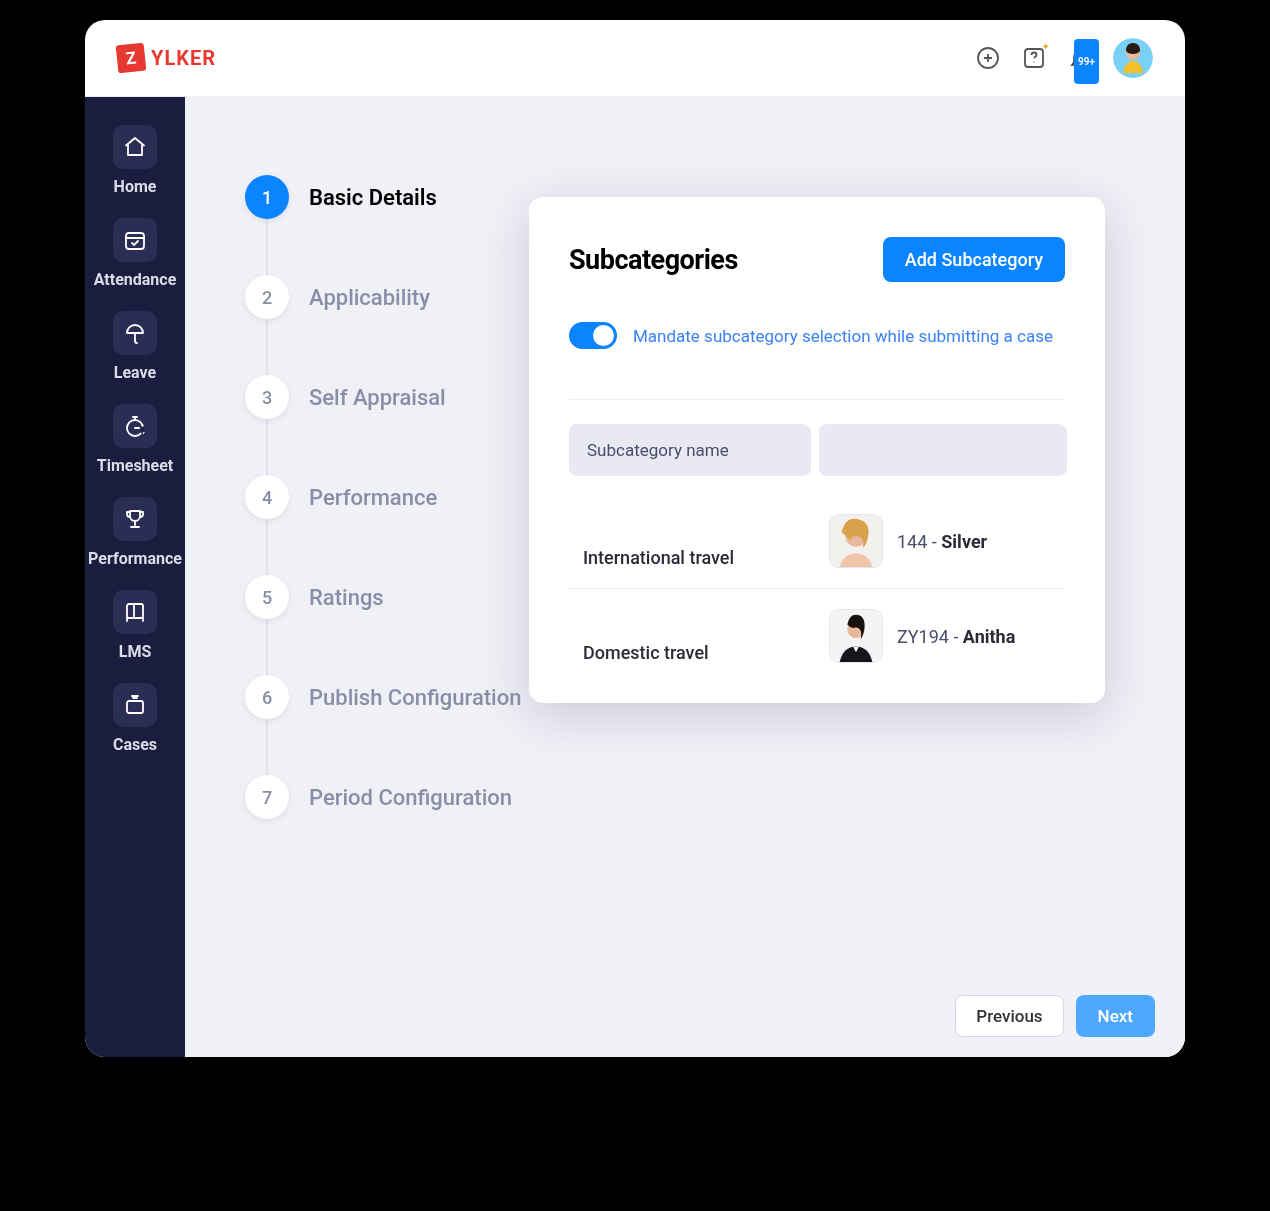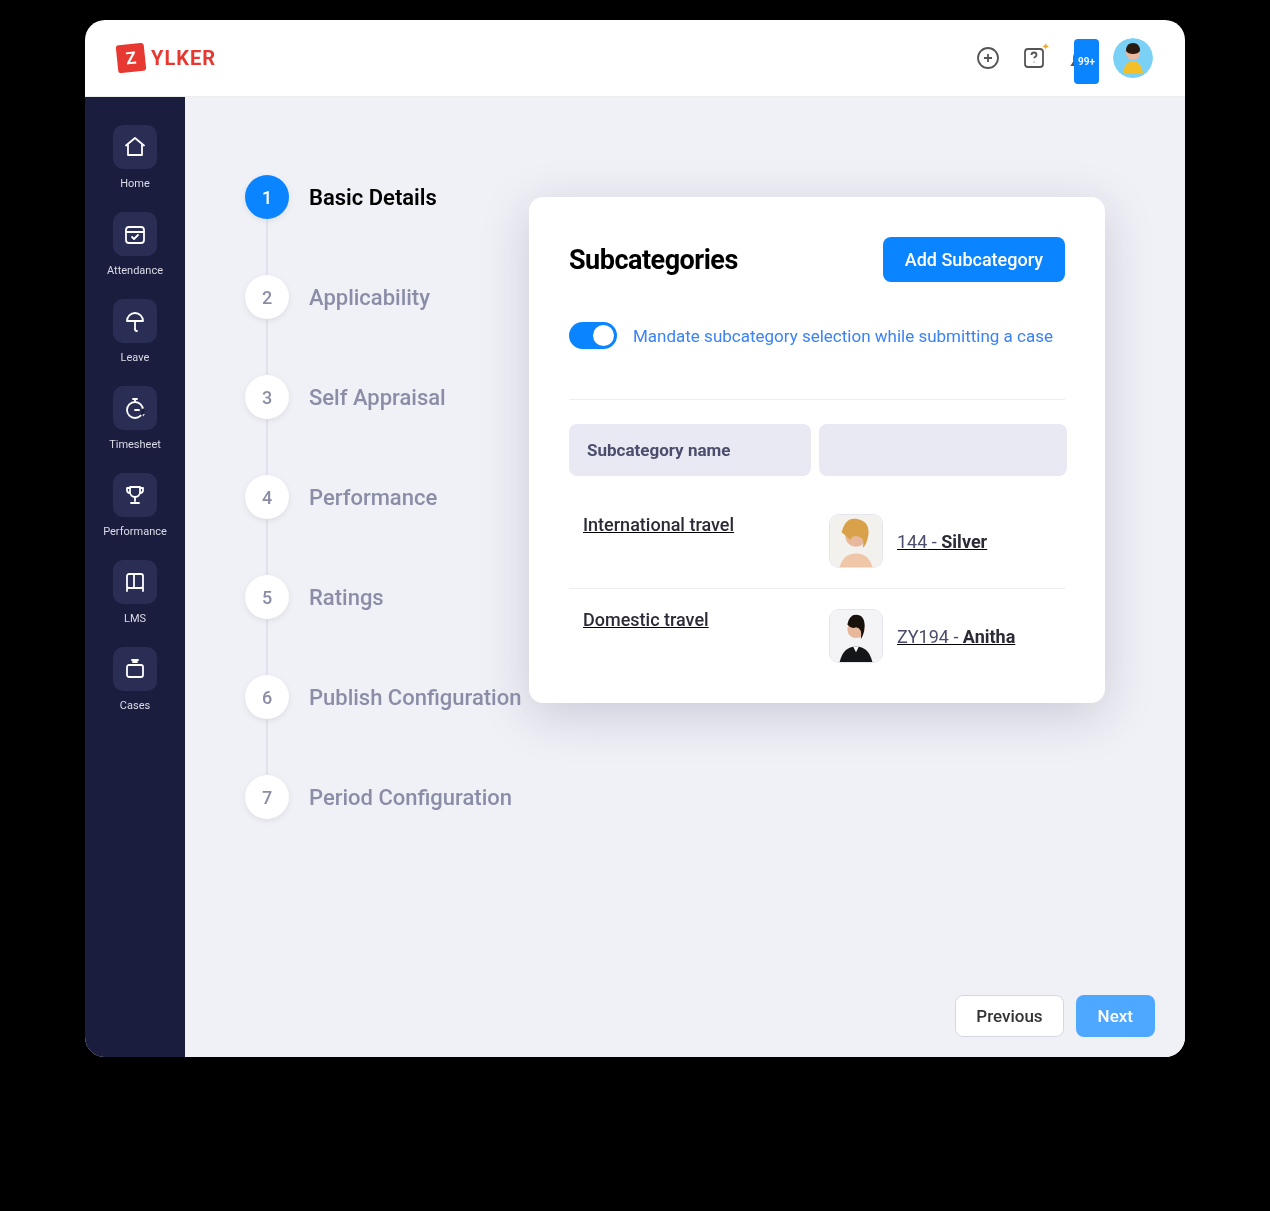--- a/index.html
+++ b/index.html
@@ -20,21 +20,21 @@
     .avatar svg { width: 100%; height: 100%; }
 
     
     .body { display: flex; min-height: 960px; position: relative; }
     
     
     .sidebar { width: 100px; background: #1a1d3d; padding: 20px 0; display: flex; flex-direction: column; gap: 6px; }
     .sb-item { display: flex; flex-direction: column; align-items: center; gap: 8px; padding: 8px 0; color: #dcdce8; cursor: pointer; }
     .sb-icon { width: 44px; height: 44px; background: #2a2e55; border-radius: 10px; display: flex; align-items: center; justify-content: center; }
     .sb-icon svg { width: 24px; height: 24px; stroke: #fff; fill: none; stroke-width: 1.8; stroke-linecap: round; stroke-linejoin: round; }
-    .sb-label { font-size: 11px; font-weight: 400; }
+    .sb-label { font-size: 16px; font-weight: 700; }
     
     
     .main { flex: 1; background: #f0f1f7; position: relative; padding: 50px 60px 100px; }
     
     
     .stepper { display: flex; flex-direction: column; position: relative; }
     .stepper::before { content: ''; position: absolute; left: 21px; top: 30px; bottom: 30px; width: 2px; background: #e1e2ed; }
     .step { display: flex; align-items: center; gap: 20px; height: 100px; position: relative; z-index: 1; }
     .step-num { width: 44px; height: 44px; border-radius: 50%; background: #fff; display: flex; align-items: center; justify-content: center; font-size: 18px; font-weight: 500; color: #8b8da7; box-shadow: 0 2px 6px rgba(0,0,0,0.08); }
     .step.active .step-num { background: #0a84ff; color: #fff; }
@@ -47,25 +47,25 @@
     .panel-title { font-size: 27px; font-weight: 700; letter-spacing: -0.5px; }
     .btn-primary { background: #0a84ff; color: #fff; border: none; padding: 12px 22px; font-size: 18px; font-weight: 500; border-radius: 8px; cursor: pointer; }
     
     .toggle-row { display: flex; align-items: center; gap: 16px; margin-bottom: 50px; }
     .toggle { width: 48px; height: 27px; background: #0a84ff; border-radius: 20px; position: relative; cursor: pointer; }
     .toggle::after { content: ''; position: absolute; right: 3px; top: 3px; width: 21px; height: 21px; background: #fff; border-radius: 50%; }
     .toggle-label { font-size: 17px; color: #3b82f6; }
     
     .tbl { border-top: 1px solid #eee; padding-top: 24px; }
     .tbl-head { display: flex; gap: 8px; margin-bottom: 18px; }
-    .th { background: #e8e9f3; border-radius: 8px; padding: 16px 18px; font-size: 17px; color: #4b4d6c; font-weight: 700; }
+    .th { background: #e8e9f3; border-radius: 8px; padding: 16px 18px; font-size: 17px; color: #4b4d6c; font-weight: 400; }
     .th:nth-child(1) { flex: 0 0 242px; }
     .th:nth-child(2) { flex: 0 0 248px; }
     .th:nth-child(3) { flex: 0 0 64px; }
-    .tbl-row { display: flex; align-items: flex-start; gap: 8px; padding: 20px 0; border-bottom: 1px solid #eee; text-decoration: underline; }
+    .tbl-row { display: flex; align-items: flex-end; gap: 8px; padding: 20px 0; border-bottom: 1px solid #eee; }
     .tbl-row:last-child { border-bottom: none; }
     .cell-name { flex: 0 0 242px; padding-left: 14px; font-size: 18px; color: #2b2b37; font-weight: 500; }
     .cell-agent { flex: 1; display: flex; align-items: center; gap: 14px; padding-left: 10px; }
     .ag-av { width: 54px; height: 54px; border-radius: 10px; border: 1px solid #e5e5ee; overflow: hidden; display: flex; align-items: flex-end; justify-content: center; }
     .ag-av svg { width: 100%; height: 100%; }
     .ag-text { font-size: 18px; color: #2b2b37; }
     .ag-text .c { color: #4b4d6c; }
     .ag-text .n { font-weight: 700; }
     
     

